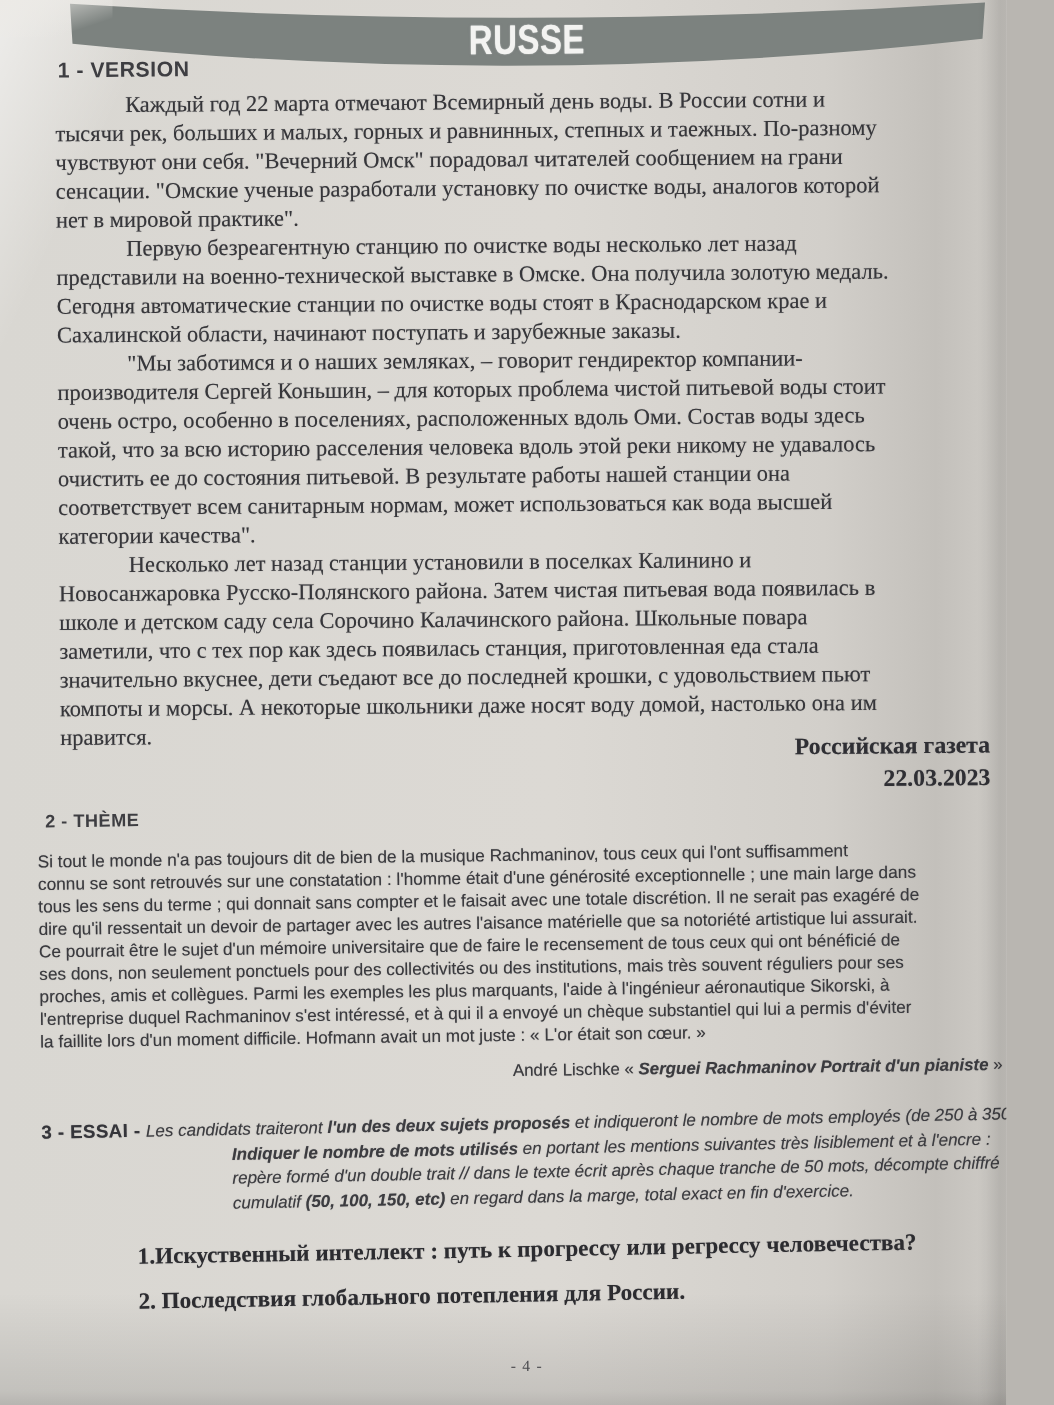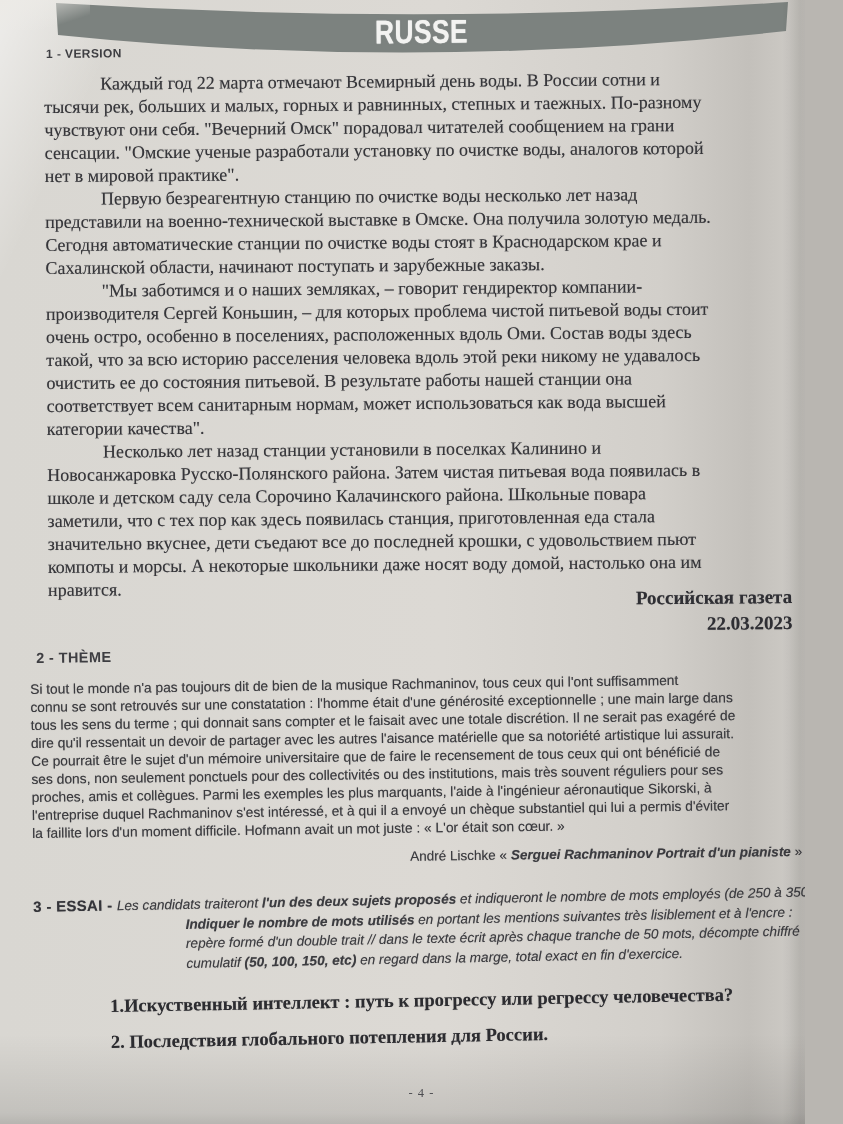--- a/index.html
+++ b/index.html
@@ -28,21 +28,21 @@
     font-family:"Liberation Sans", sans-serif; font-weight:bold; font-size:33px;
     color:#f3f3f1; transform:scaleX(0.80) rotate(-0.4deg);
     text-shadow:0 0 1.2px rgba(255,255,255,0.8), 0 0 2px rgba(120,126,123,0.6);
     letter-spacing:0.5px;
   }
   .soft { text-shadow:0 0 0.7px rgba(58,58,62,0.5); }
   .h-sans {
     position:absolute; font-family:"Liberation Sans", sans-serif; font-weight:bold;
     color:#3e3e42; letter-spacing:0.4px;
   }
-  .ver-head { left:46px; top:47px; font-size:12px; transform:rotate(-0.6deg); transform-origin:left top; }
+  .ver-head { left:46px; top:47px; font-size:17px; transform:rotate(-0.6deg); transform-origin:left top; }
   .theme-head { left:36px; top:650px; font-size:14.5px; transform:rotate(-0.8deg); transform-origin:left top; }
   .rus-block {
     position:absolute; left:44px; top:73px; width:760px;
     font-size:18px; line-height:23px; color:#36363a;
     transform:rotate(-0.45deg); transform-origin:left top;
   }
   .rus-block .tl { white-space:pre; }
   .rus-block .tl.first { padding-left:56px; }
   .ver-attr {
     position:absolute; left:44px; top:584px; width:748px; text-align:right;

